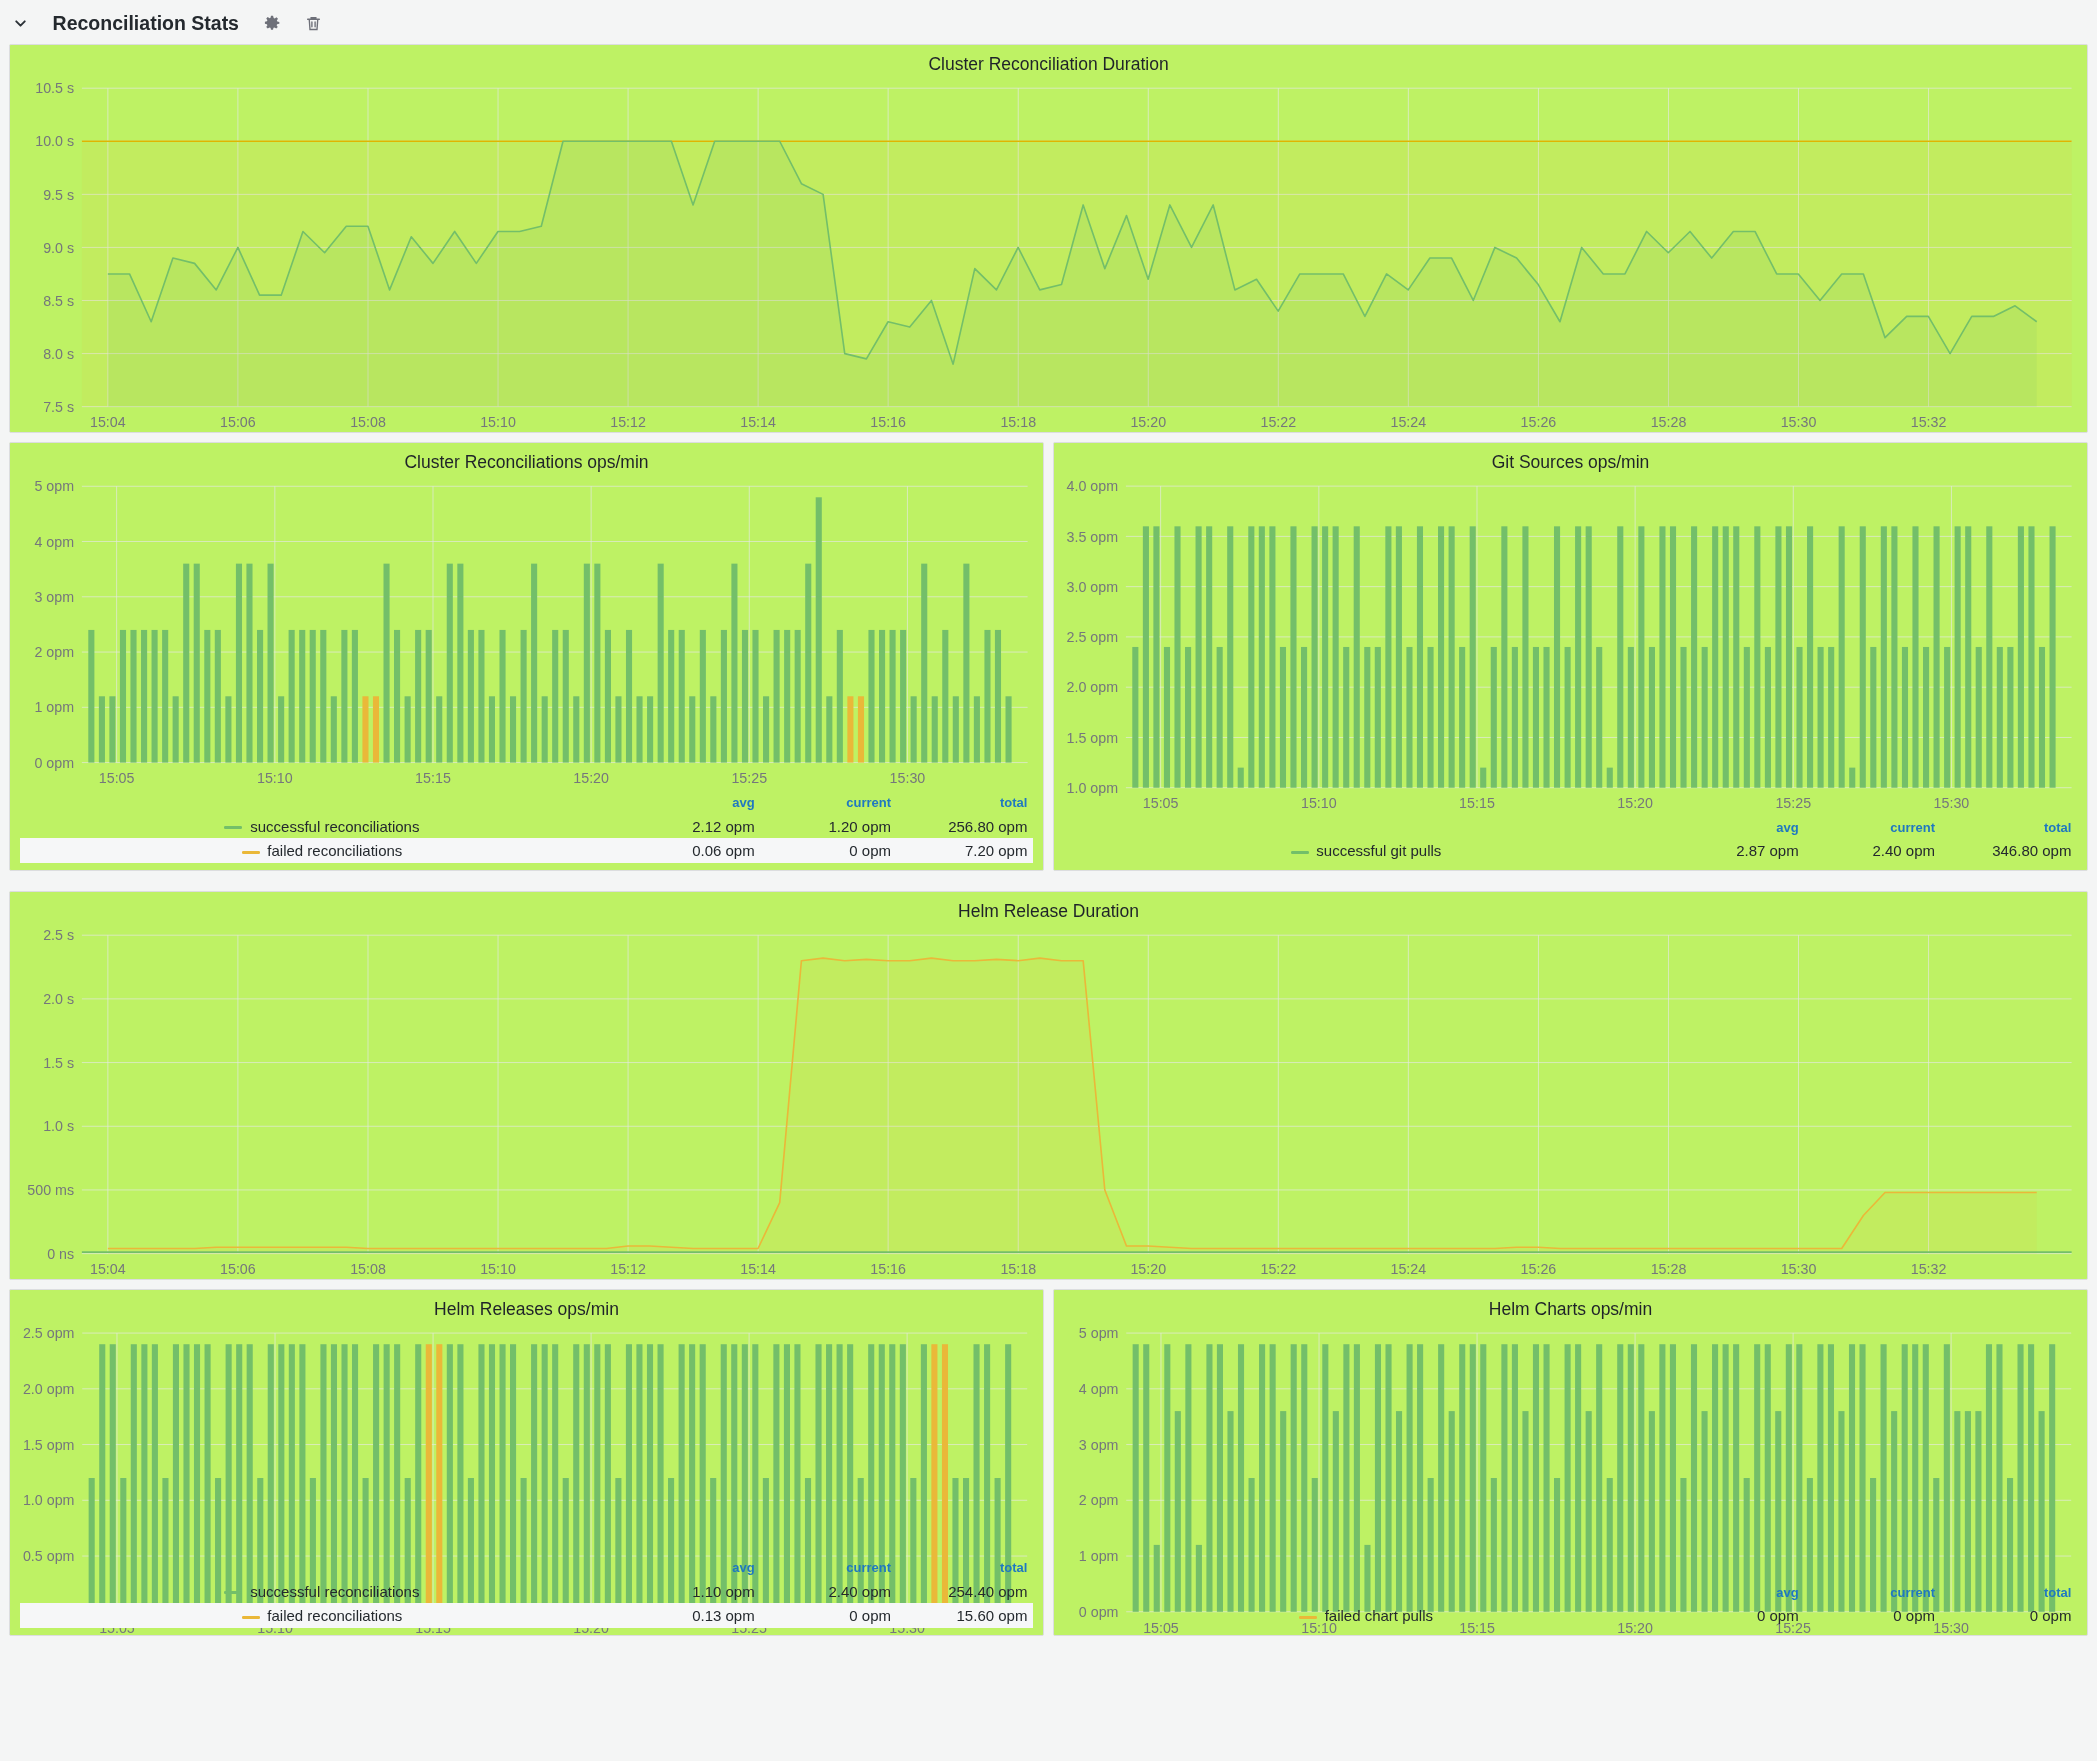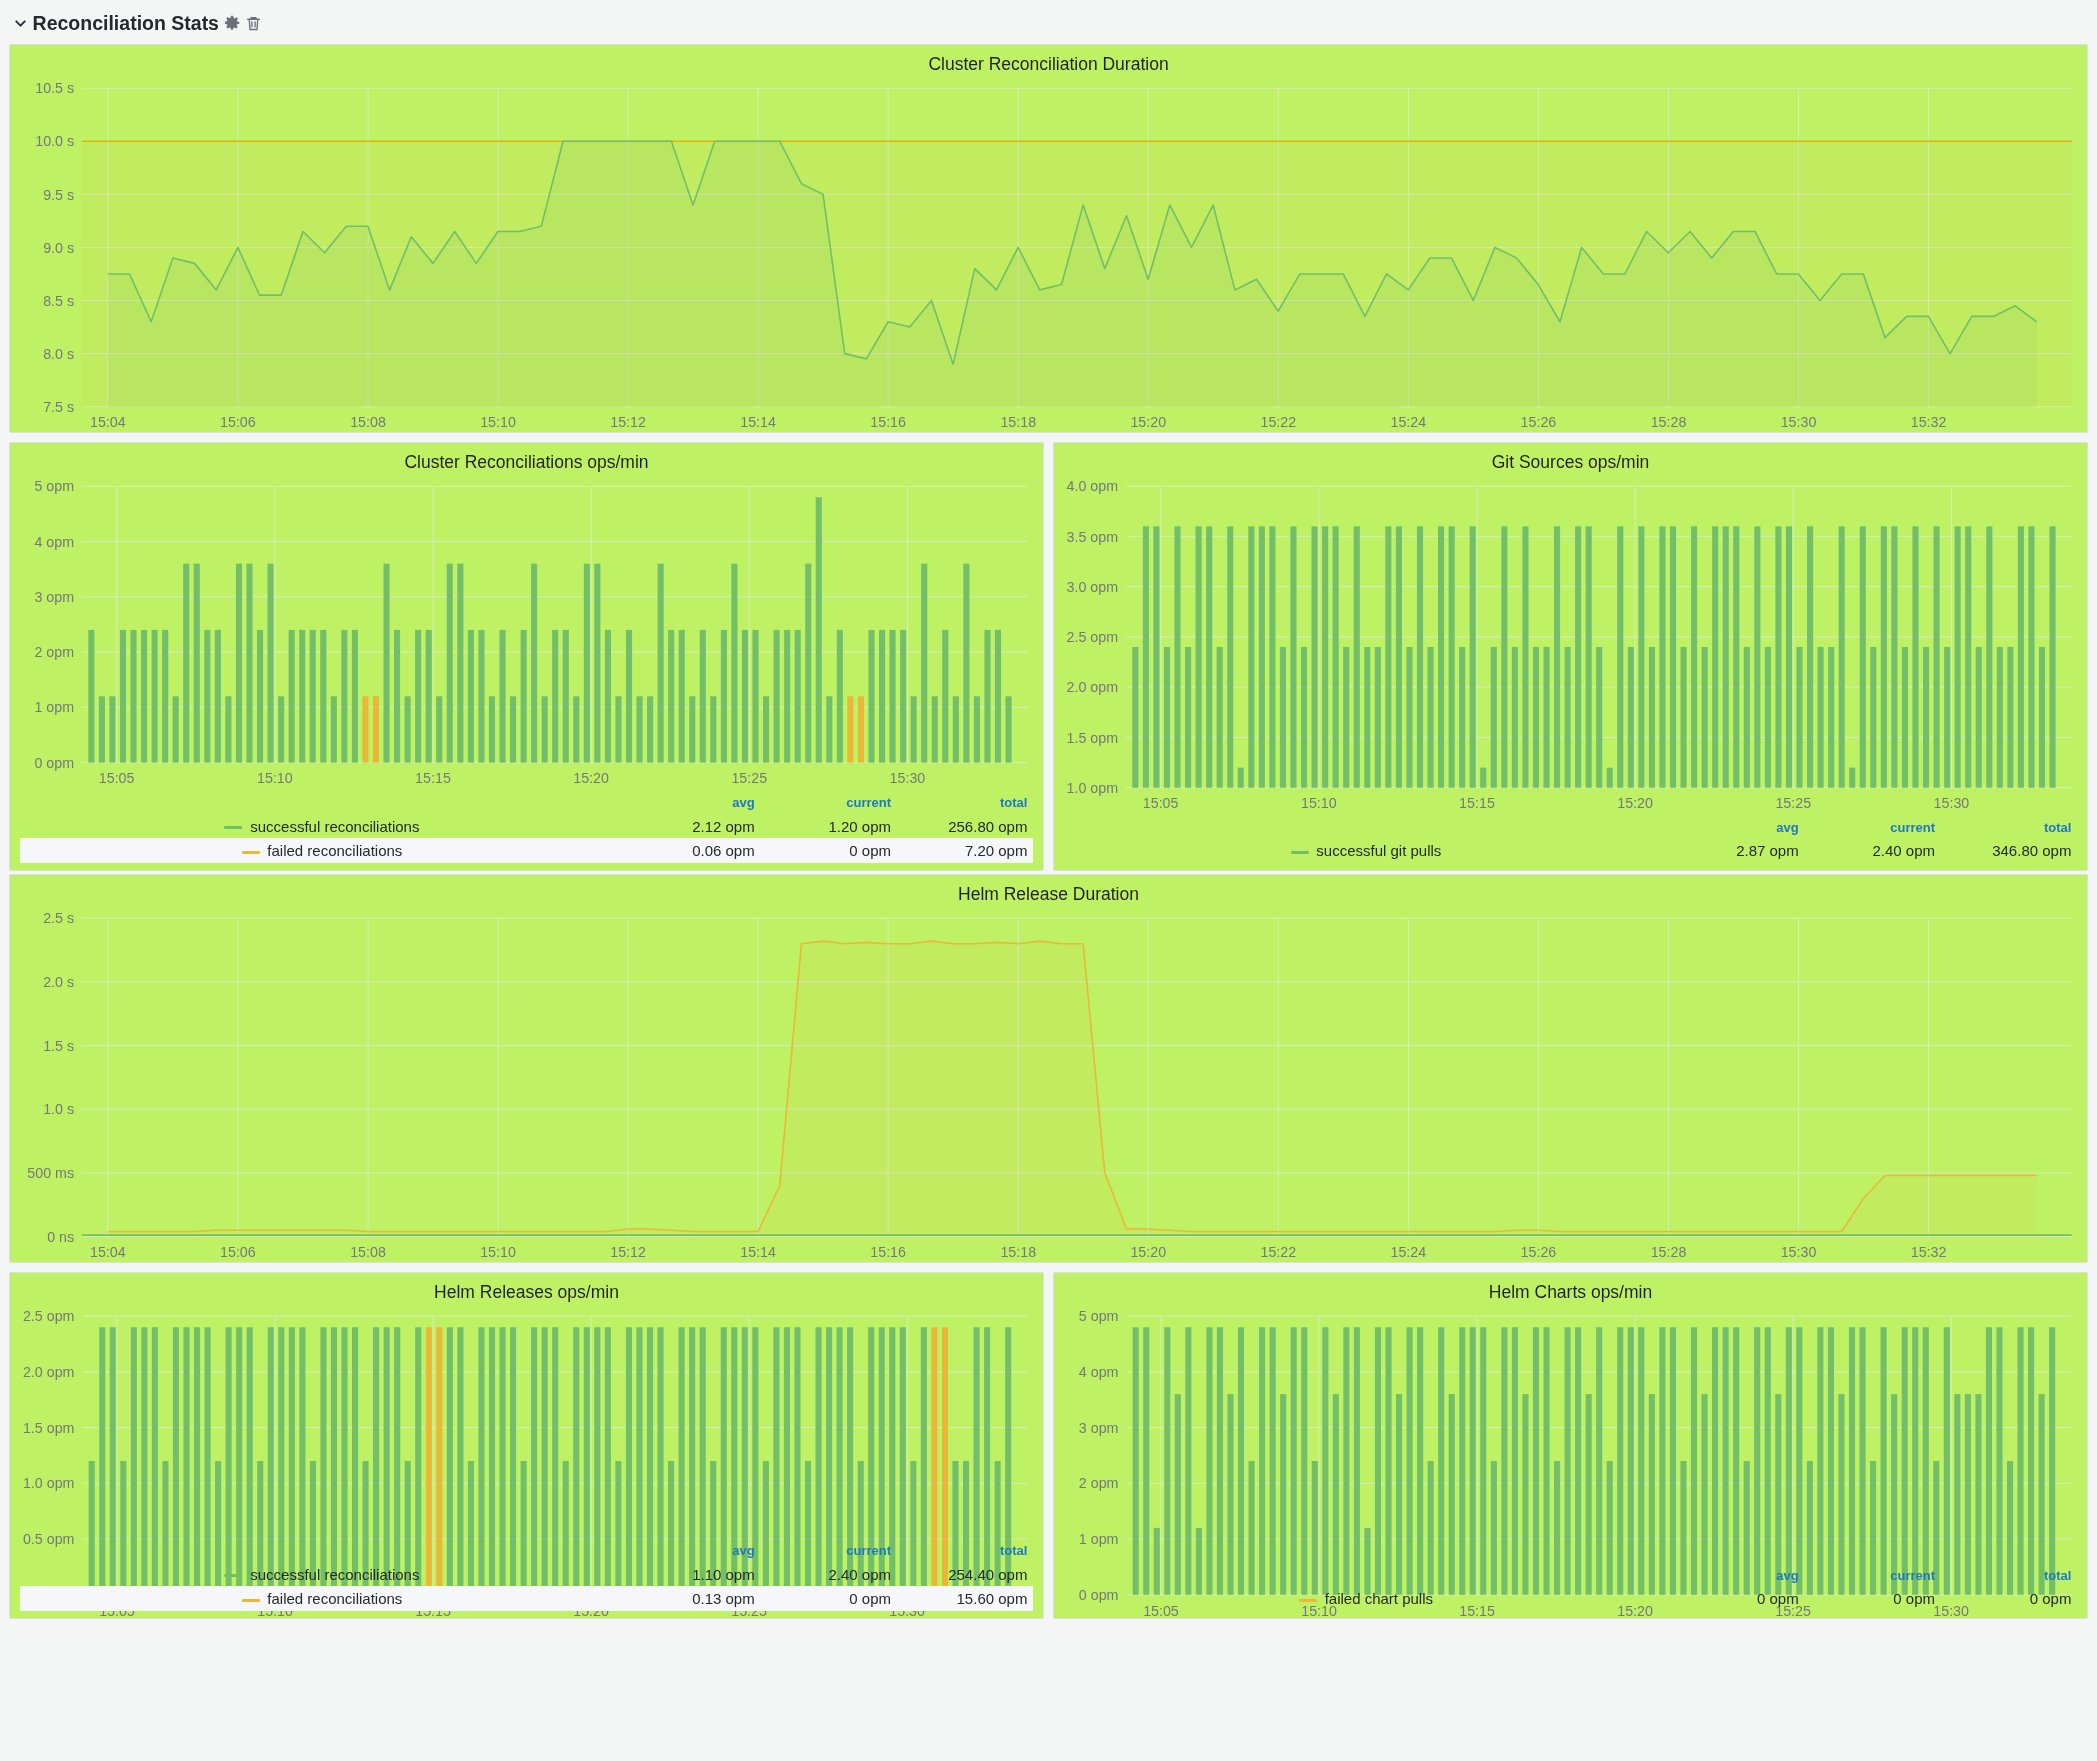--- a/index.html
+++ b/index.html
@@ -4,33 +4,33 @@
 <style>
   html,body{margin:0;padding:0;}
   body{
     width:2097px;
     background:#f4f5f5;
     font-family:"Liberation Sans", sans-serif;
     color:#24292e;
     -webkit-font-smoothing:antialiased;
   }
   .page{padding:5.2px 9px 9px;}
-  .section-header{display:flex;align-items:center;gap:4px;padding:6.5px 2.6px 9px;}
+  .section-header{display:flex;align-items:center;gap:24px;padding:6.5px 2.6px 9px;}
   .section-title{font-size:19.5px;font-weight:700;color:#24292e;}
   .chev{display:flex;align-items:center;}
   .hicon{color:#6e7079;display:flex;align-items:center;cursor:pointer;}
   .panel{
     background:#bef264;
     border:0.6px solid #dcdddf;
     border-radius:1.9px;
     display:flex;flex-direction:column;
     box-sizing:border-box;
   }
   .panel-full{height:389px;margin-bottom:9px;}
-  .row{display:flex;gap:9px;margin-bottom:3px;}
+  .row{display:flex;gap:9px;margin-bottom:20px;}
   .row .panel{flex:1;min-width:0;}
   .row2 .panel{height:429px;}
   .row3 .panel{height:347px;}
   .panel-title{
     font-size:17.5px;font-weight:500;color:#1f2329;
     text-align:center;padding:9px 0 1.3px;cursor:pointer;
   }
   .chart{flex:1;min-height:0;margin:2.6px 6.5px 0;}
   .legend-wrap{padding:0 10.4px 6.5px;}
   table.legend-table{width:100%;border-collapse:collapse;font-size:15px;color:#24292e;}

